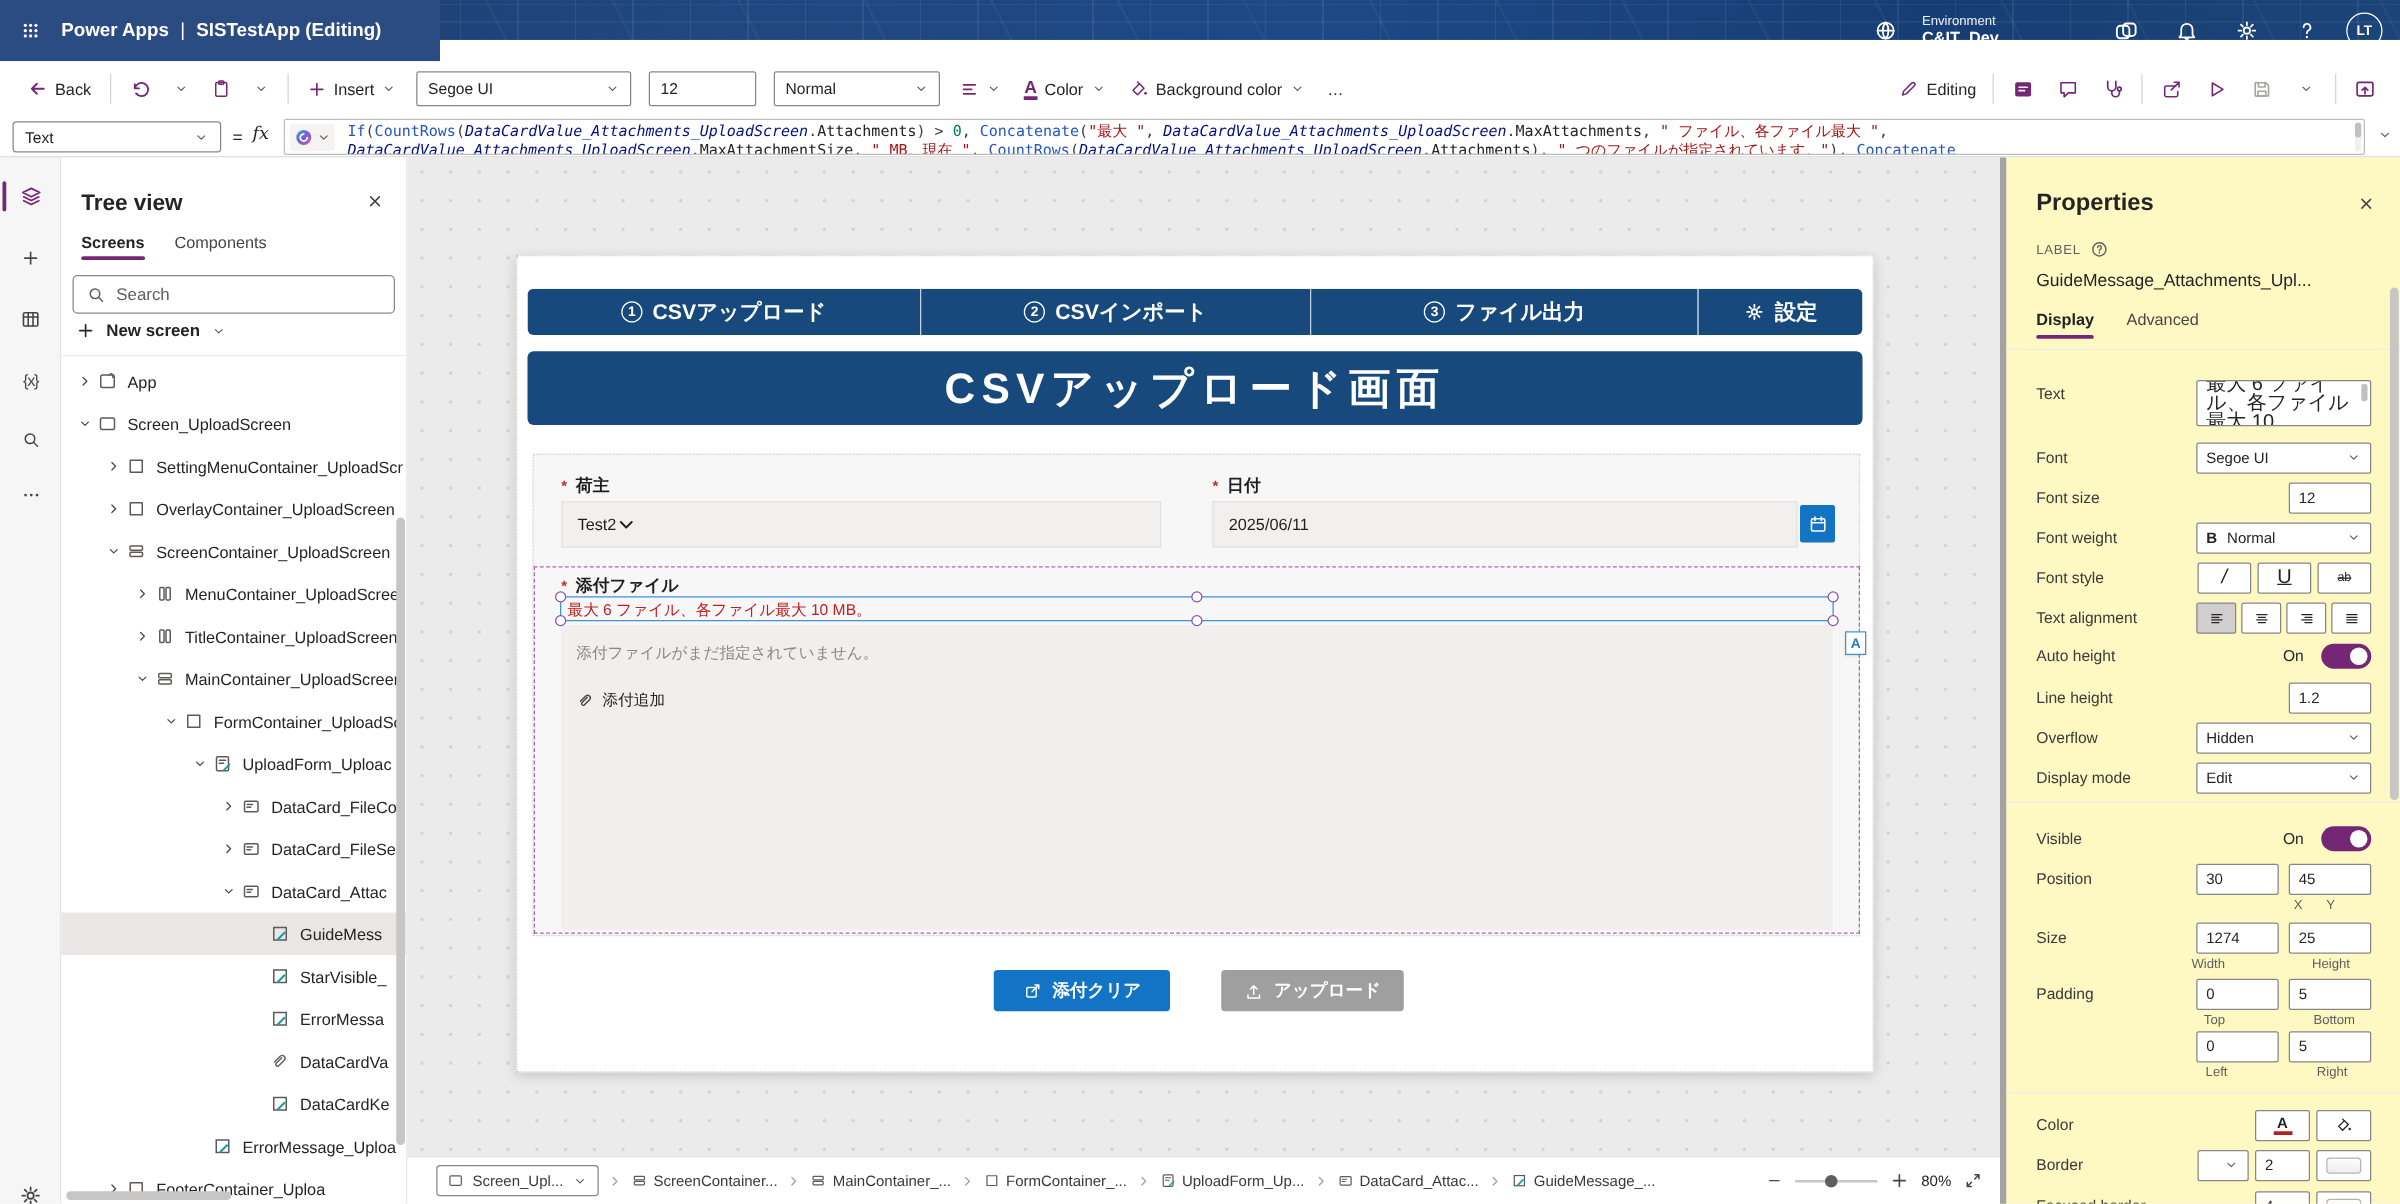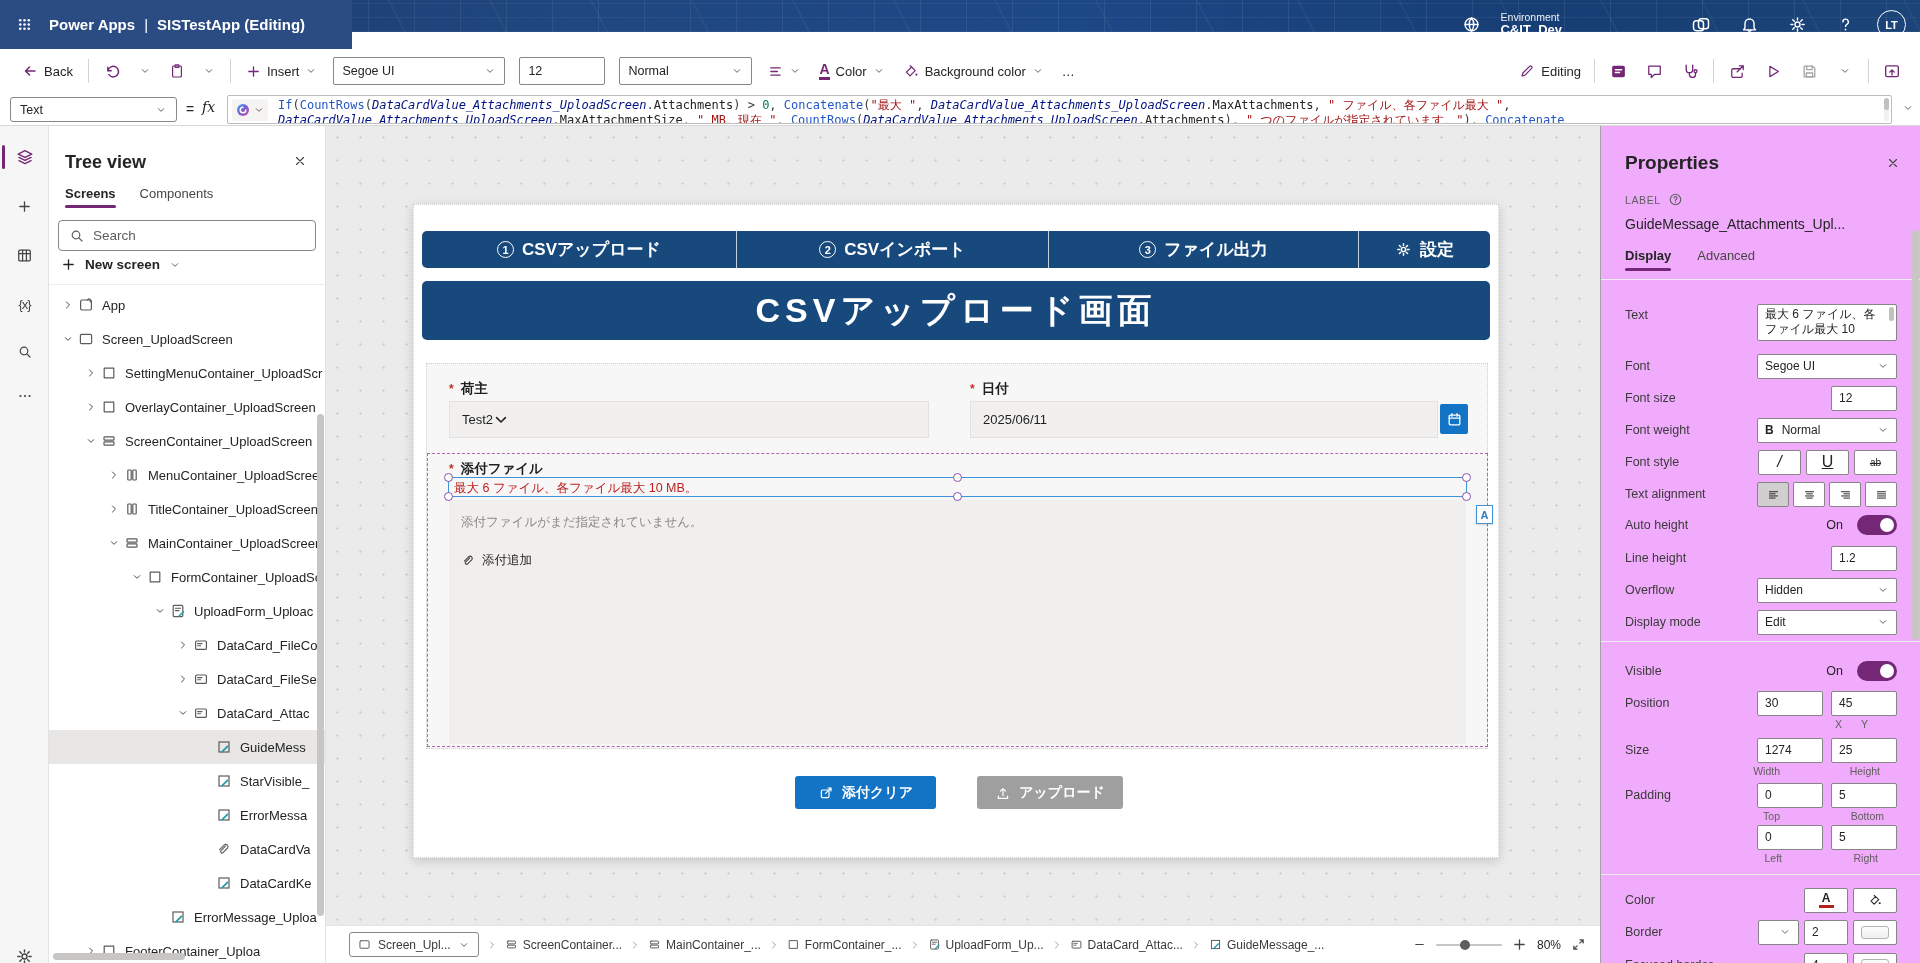--- a/index.html
+++ b/index.html
@@ -15,21 +15,21 @@
       repeating-linear-gradient(0deg, rgba(255,255,255,.05) 0 1px, transparent 1px 14px),
       repeating-linear-gradient(63deg, rgba(255,255,255,.04) 0 2px, transparent 2px 90px);
   }
   #topbar-left { position:absolute; left:0; top:0; height:49px; width:352px; background:#2a4c82;
     display:flex; align-items:center; }
   .waffle { width:49px; height:49px; display:flex; align-items:center; justify-content:center; }
   .tb-title { font-size:15px; display:flex; gap:9px; align-items:center; white-space:nowrap; }
   .tb-title .app { font-weight:700; }
   .tb-title .doc { font-weight:600; }
   #topbar-right { position:absolute; right:0; top:0; height:49px; display:flex; align-items:center; gap:0; }
-  .env { display:flex; align-items:center; gap:20px; margin-right:115px; }
+  .env { display:flex; align-items:center; gap:20px; margin-right:78px; }
   .env-txt { line-height:1.15; }
   .env-label { font-size:10.5px; opacity:.92; }
   .env-name { font-size:13px; font-weight:700; }
   .tb-ic { width:48px; height:49px; display:flex; align-items:center; justify-content:center; color:#fff; }
   .avatar { width:29px; height:29px; border:1.6px solid #fff; border-radius:50%; display:flex; align-items:center; justify-content:center;
     font-size:11px; font-weight:600; margin:0 14px 0 8px; }
 
   
   #toolbar { position:absolute; left:0; top:49px; width:1920px; height:44px; background:#fff; display:flex; align-items:center; }
   .tbar-left { display:flex; align-items:center; gap:2px; padding-left:14px; }
@@ -125,21 +125,21 @@
   .crumb { display:flex; align-items:center; gap:5px; color:#3b3a39; }
   .crumb .cic { color:#5d5b59; display:flex; }
   .crumb-box { border:1px solid #8a8886; border-radius:3px; height:25px; display:flex; align-items:center; gap:7px; padding:0 8px; }
   .csep { color:#a19f9d; margin:0 3px; }
   #zoomctl { margin-left:auto; display:flex; align-items:center; gap:10px; margin-right:14px; color:#484644; }
   #zslider { width:66px; height:2px; background:#c8c6c4; position:relative; border-radius:2px; }
   #zslider .dot { position:absolute; left:24px; top:-4px; width:10px; height:10px; border-radius:50%; background:#605e5c; }
   #zoom-val { font-size:12px; color:#242424; }
 
   
-  #props { position:absolute; left:1600px; top:126px; width:320px; bottom:0; background:#f0abfc; border-left:1px solid #a3a3a3; overflow:hidden; }
+  #props { position:absolute; left:1600px; top:126px; width:320px; bottom:0; background:#fef9c3; border-left:5px solid #a3a3a3; overflow:hidden; }
   #props-title { position:absolute; left:24px; top:26px; font-size:19px; font-weight:700; color:#242424; }
   #props-close { position:absolute; right:20px; top:30px; color:#424242; }
   #props-type { position:absolute; left:24px; top:66px; display:flex; align-items:center; gap:7px; font-size:10.5px; letter-spacing:.6px; color:#605e5c; }
   #props-name { position:absolute; left:24px; top:90px; font-size:14px; color:#242424; }
   .ptabs { position:absolute; left:24px; top:122px; display:flex; gap:26px; font-size:13px; color:#484644; }
   .ptab { padding-bottom:8px; position:relative; }
   .ptab.on { font-weight:700; color:#242424;text-align:center; }
   .ptab.on::after { content:""; position:absolute; left:0; right:0; bottom:0; height:3px; background:#742774; border-radius:2px; }
   .pdiv { position:absolute; left:0; width:320px; height:1px; background:#ececec; }
   .prow { position:absolute; left:24px; right:23px; height:26px; display:flex; align-items:center; }
@@ -1068,21 +1068,21 @@
   <div id="props-name">GuideMessage_Attachments_Upl...</div>
   <div class="ptabs">
     <div class="ptab on">Display</div>
     <div class="ptab">Advanced</div>
   </div>
   <div class="pdiv" style="top:153px"></div>
 
   <div class="prow" style="top:176px;height:40px;align-items:flex-start">
     <span class="plabel" style="margin-top:6px">Text</span>
     <div class="pctl" style="top:2px">
-      <div class="pin" style="width:140px;height:37px;align-items:flex-end;padding:3px 12px 3px 7px;font-size:12px;line-height:15px;white-space:normal;overflow:hidden;position:relative">
+      <div class="pin" style="width:140px;height:37px;align-items:center;padding:3px 12px 3px 7px;font-size:16px;line-height:15px;white-space:normal;overflow:hidden;position:relative">
         <span>最大 6 ファイル、各ファイル最大 10</span>
         <span style="position:absolute;right:2px;top:2px;width:5px;height:14px;background:#c3c1bf;border-radius:3px"></span>
       </div>
     </div>
   </div>
 
   <div class="prow" style="top:227px">
     <span class="plabel">Font</span>
     <div class="pctl">
         <div class="pin pdd">

